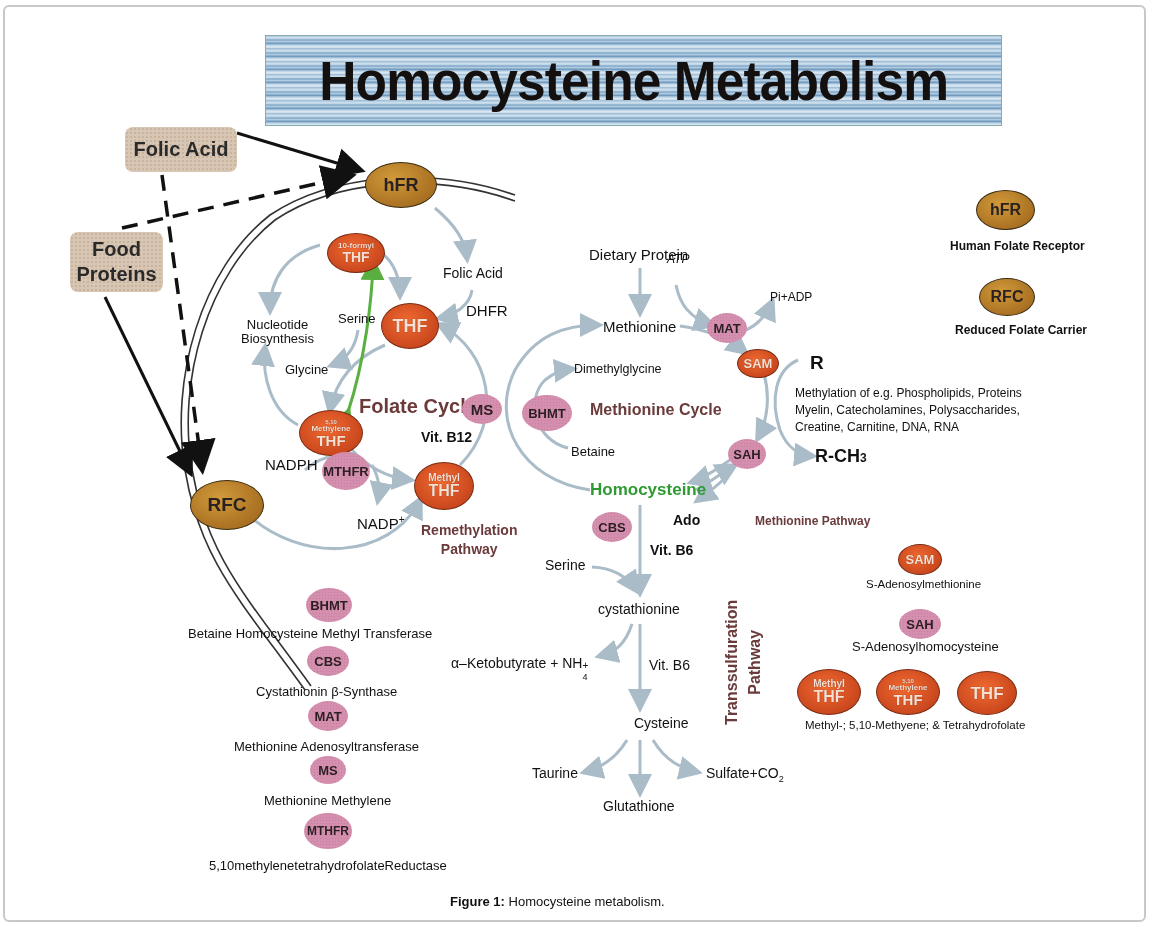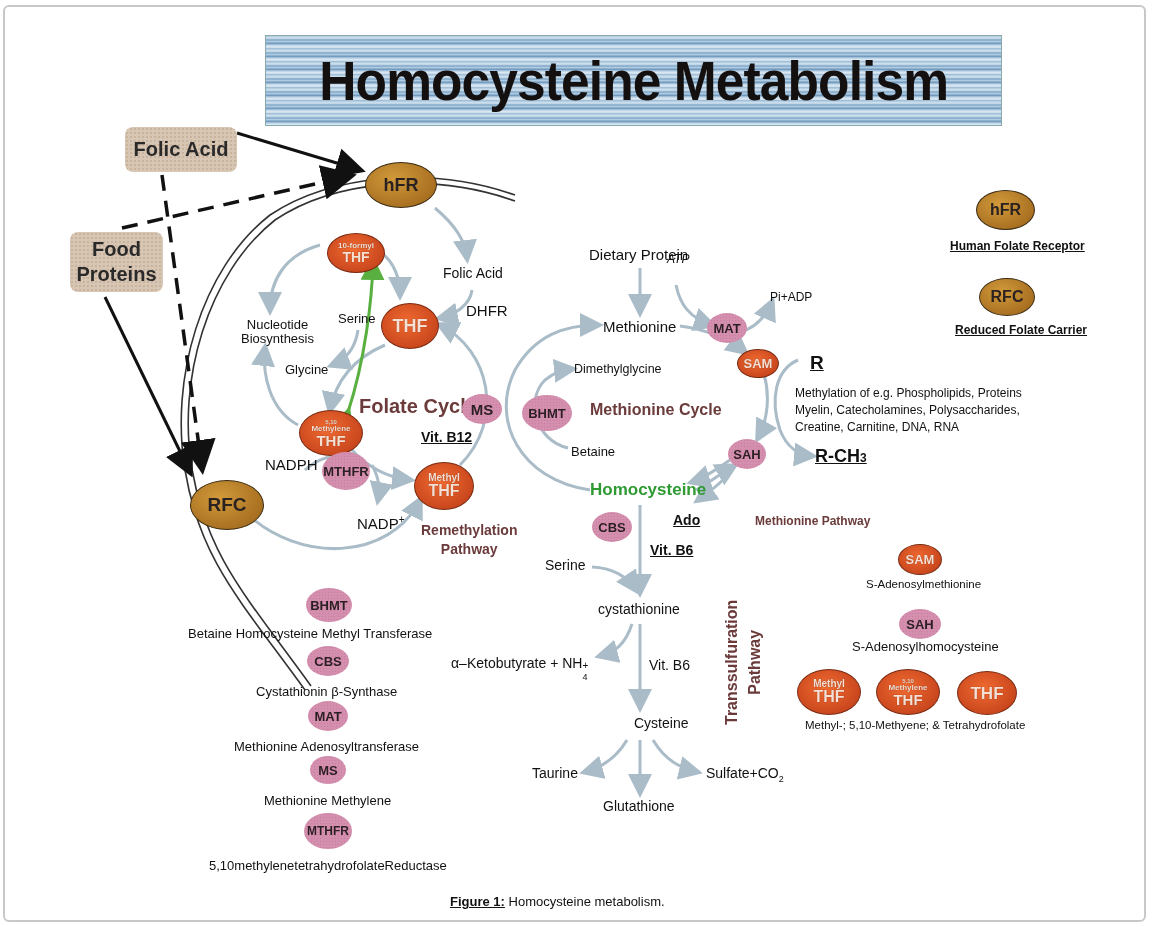--- a/index.html
+++ b/index.html
@@ -14,21 +14,21 @@
     background-image: radial-gradient(#c9b39c 1px, transparent 1px); background-size: 4px 4px; }
   .gold { position: absolute; border-radius: 50%; background: radial-gradient(ellipse at 40% 35%, #d29a3a, #a66e20 75%); border: 1.5px solid #3a2a10; display: flex; align-items: center; justify-content: center; font-weight: bold; color: #2a2220; }
   .thf { position: absolute; border-radius: 50%; background: radial-gradient(ellipse at 45% 40%, #f06a30, #c5431c 80%); border: 1.5px solid #7a2a10; display: flex; flex-direction: column; align-items: center; justify-content: center; color: #f6e0d4; font-weight: bold; line-height: 1; text-shadow: 0 0 1px #7a2a10; }
   .enz { position: absolute; border-radius: 50%; background: #d58fae; display: flex; align-items: center; justify-content: center; font-weight: bold; color: #2b1f24; font-size: 15px;
     background-image: radial-gradient(#c97ea0 1px, transparent 1px); background-size: 3px 3px; }
   .t12 { font-size: 13px; }
   .t14 { font-size: 14px; }
   .t15 { font-size: 15px; }
   .label-brown { color: #6b3a3a; font-weight: bold; }
   .green { color: #2e9a32; font-weight: bold; }
-  .bold { font-weight: bold; text-decoration: underline; }
+  .bold { font-weight: bold; }
   svg.arrows { position: absolute; left: 0; top: 0; }
 </style>
 </head>
 <body>
 
 <div class="frame"></div>
 
 <div class="title-banner">
   <span>Homocysteine Metabolism</span>
 </div>

